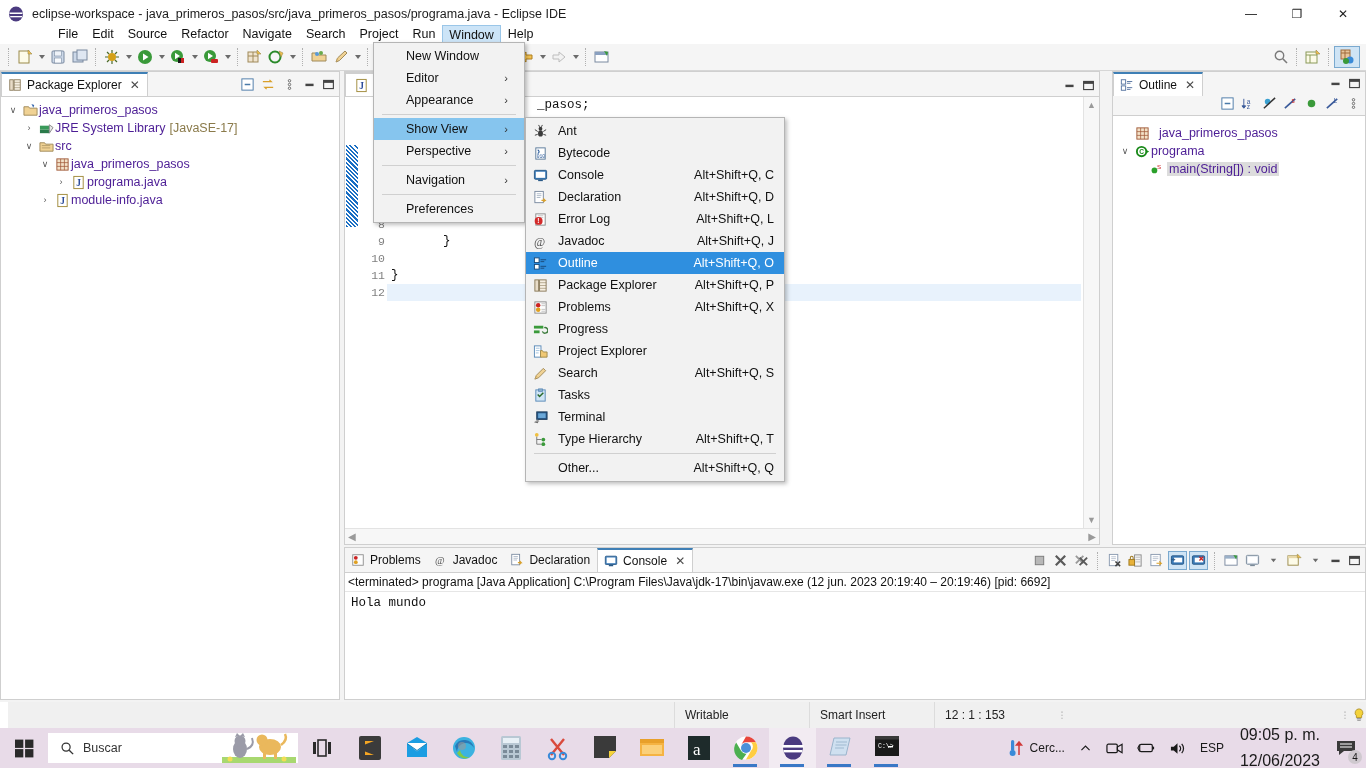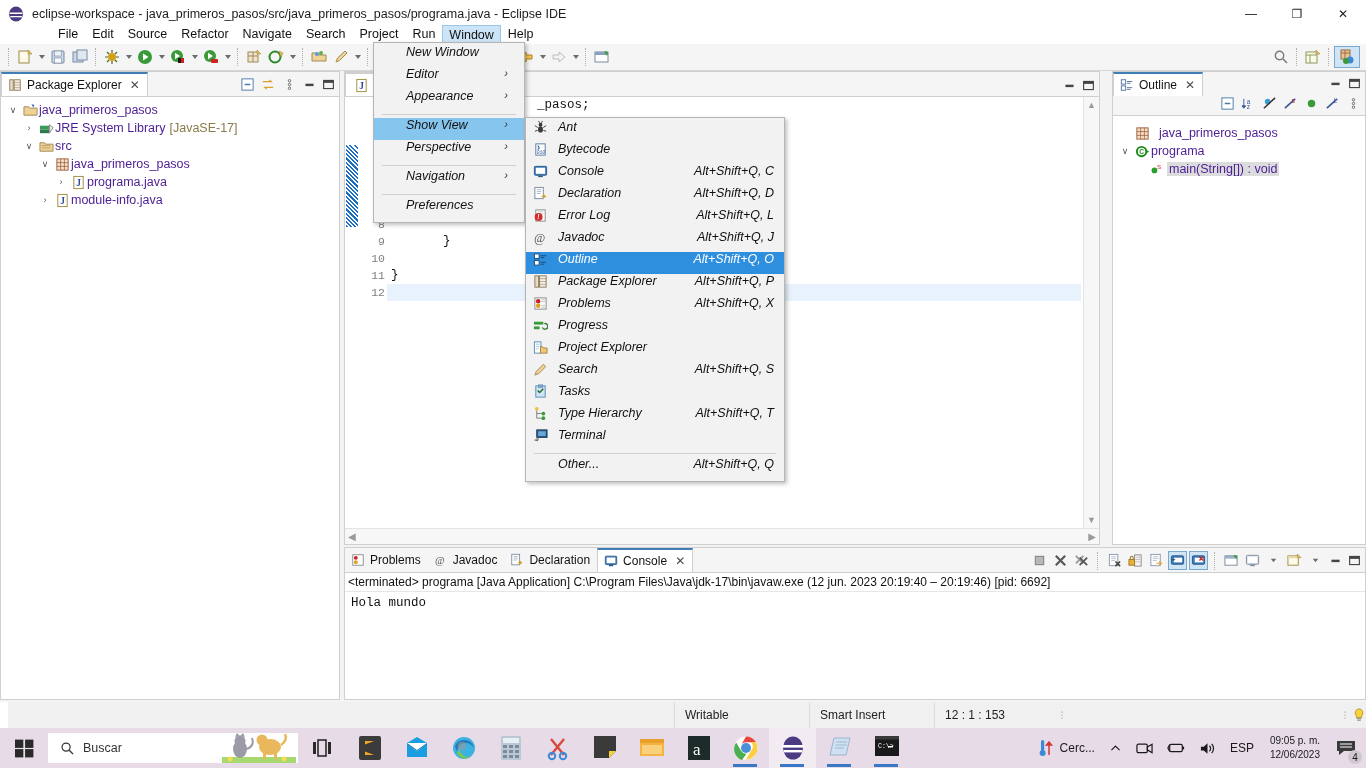--- a/index.html
+++ b/index.html
@@ -130,29 +130,29 @@
                gap: 8px; padding-left: 12px; position: relative; overflow: hidden; }
   .tb-search .ph { font-size: 12.5px; color: #333; }
   .tb-taskview { width: 48px; height: 40px; display: flex; align-items: center; justify-content: center; }
   .tb-apps { display: flex; align-items: center; height: 40px; }
   .tb-app { width: 47px; height: 40px; display: flex; align-items: flex-start; justify-content: center;
             padding-top: 7px; position: relative; }
   .tb-app.running::after { content: ""; position: absolute; bottom: 1px; left: 11px; width: 24px; height: 3px; background: #3978c6; }
   .tb-app.active { background: rgba(255,255,255,0.45); }
   .tray { margin-left: auto; display: flex; align-items: center; height: 40px; padding-right: 4px; gap: 2px; }
   .tray-item { height: 40px; display: flex; align-items: center; justify-content: center; padding: 0 6px; font-size: 12px; color: #1a1a1a; }
-  .clock { display: flex; flex-direction: column; align-items: flex-end; justify-content: center;
-           font-size: 10px; line-height: 14px; color: #1a1a1a; padding: 0 8px; height: 40px; }
+  .clock { display: flex; flex-direction: column; align-items: flex-end; justify-content: space-between;
+           font-size: 16px; line-height: 14px; color: #1a1a1a; padding: 0 8px; height: 40px; }
 
   
   .menu-popup {
     position: absolute; background: #f2f2f2; border: 1px solid #b5b5b5;
     box-shadow: 2px 2px 4px rgba(0,0,0,0.25); padding: 2px 0; z-index: 50;
   }
-  .mi { display: flex; align-items: flex-start; height: 22px; padding: 0 10px 0 0; font-size: 12.5px; color: #111; white-space: nowrap; font-style: italic; }
+  .mi { display: flex; align-items: center; height: 22px; padding: 0 10px 0 0; font-size: 12.5px; color: #111; white-space: nowrap; }
   .mi .mi-icon { width: 28px; display: flex; align-items: center; justify-content: center; }
   .mi .mi-label { flex: 1; padding-left: 4px; }
   .mi .mi-accel { color: #111; padding-left: 28px; }
   .mi .mi-sub { width: 16px; text-align: center; color: #333; font-size: 11px; }
   .mi.hl { background: #86c5ee; }
   .mi.hl2 { background: #2f8fdf; color: #ffffff; }
   .mi.hl2 .mi-accel { color: #ffffff; }
   .mi-sep { height: 1px; background: #d0d0d0; margin: 3px 8px; }
 
   svg { display: block; }
@@ -1190,43 +1190,43 @@
           </svg>
       </span>
       <span class="mi-label">Tasks</span>
       <span class="mi-accel"></span>
     </div>
 
 
     <div class="mi">
       <span class="mi-icon">
         <svg width="15" height="15" viewBox="0 0 16 16">
+            <rect x="4" y="2" width="11" height="8" fill="#2a5a8a" stroke="#1a3a5a"></rect>
+            <rect x="5.5" y="3.5" width="8" height="5" fill="#6aa8d8"></rect>
+            <path d="M1 13 l4 -3 l2 2 z" fill="#9a9a9a"></path>
+            <path d="M1 13 l4 1 l1 -2 z" fill="#6a6a6a"></path>
+          </svg>
+      </span>
+      <span class="mi-label">Terminal</span>
+      <span class="mi-accel"></span>
+    </div>
+
+    <div class="mi">
+      <span class="mi-icon">
+        <svg width="15" height="15" viewBox="0 0 16 16">
             <circle cx="4" cy="3" r="2" fill="#f0c040"></circle>
             <circle cx="11" cy="8" r="2" fill="#3a9a3a"></circle>
             <circle cx="11" cy="13" r="2" fill="#3a9a3a"></circle>
             <path d="M4 5 V13 H9 M4 8 H9" fill="none" stroke="#7a7a7a" stroke-width="1"></path>
           </svg>
       </span>
       <span class="mi-label">Type Hierarchy</span>
       <span class="mi-accel">Alt+Shift+Q, T</span>
     </div>
 
-    <div class="mi">
-      <span class="mi-icon">
-        <svg width="15" height="15" viewBox="0 0 16 16">
-            <rect x="4" y="2" width="11" height="8" fill="#2a5a8a" stroke="#1a3a5a"></rect>
-            <rect x="5.5" y="3.5" width="8" height="5" fill="#6aa8d8"></rect>
-            <path d="M1 13 l4 -3 l2 2 z" fill="#9a9a9a"></path>
-            <path d="M1 13 l4 1 l1 -2 z" fill="#6a6a6a"></path>
-          </svg>
-      </span>
-      <span class="mi-label">Terminal</span>
-      <span class="mi-accel"></span>
-    </div>
-
     <div class="mi-sep"></div>
 
     <div class="mi">
       <span class="mi-icon"></span>
       <span class="mi-label">Other...</span>
       <span class="mi-accel">Alt+Shift+Q, Q</span>
     </div>
   </div>
 
 </div>

